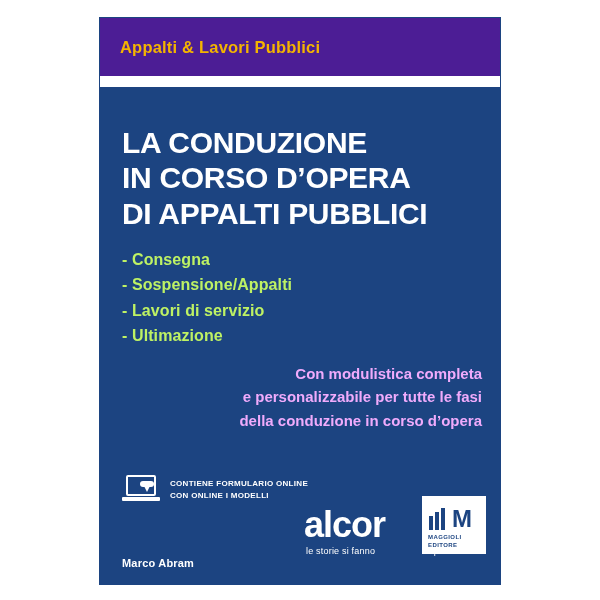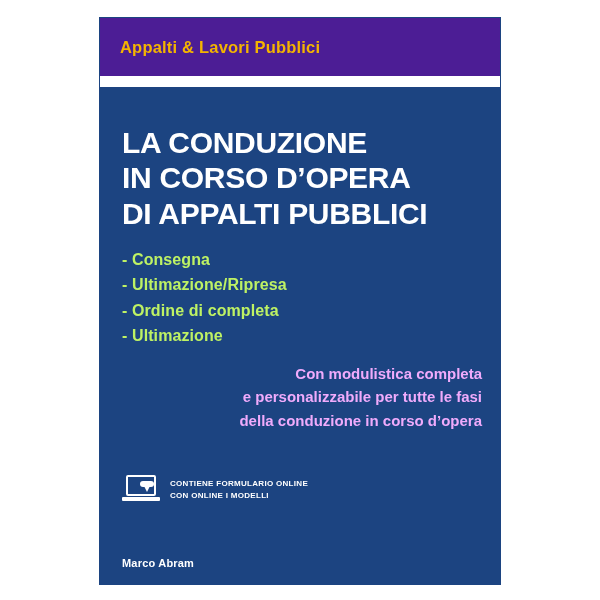--- a/index.html
+++ b/index.html
@@ -273,22 +273,22 @@
     <div class="cover-body">
 
       <div class="title-block">
         <div class="title-line">LA CONDUZIONE</div>
         <div class="title-line">IN CORSO D’OPERA</div>
         <div class="title-line">DI APPALTI PUBBLICI</div>
       </div>
 
       <div class="bullets">
         <div class="bullet-line">- Consegna</div>
-        <div class="bullet-line">- Ultimazione/Ripresa</div>
-        <div class="bullet-line">- Ordine di completa</div>
+        <div class="bullet-line">- Sospensione/Appalti</div>
+        <div class="bullet-line">- Lavori di servizio</div>
         <div class="bullet-line">- Ultimazione</div>
       </div>
 
       <div class="subtitle">
         <div class="subtitle-line">Con modulistica completa</div>
         <div class="subtitle-line">e personalizzabile per tutte le fasi</div>
         <div class="subtitle-line">della conduzione in corso d’opera</div>
       </div>
 
       <div class="formulario">
@@ -299,16 +299,31 @@
           <div class="laptop-base"></div>
         </div>
         <div class="formulario-text">
           <div class="formulario-line">CONTIENE FORMULARIO ONLINE</div>
           <div class="formulario-line">CON ONLINE I MODELLI</div>
         </div>
       </div>
 
       <div class="author">Marco Abram</div>
 
+      <div class="publisher">
+        <div class="alcor-wordmark">alcor</div>
+        <div class="alcor-tag">le storie si fanno</div>
+        <div class="alcor-spazio">spazio</div>
+        <div class="maggioli-logo">
+          <div class="mag-bars">
+            <div class="mag-bar mag-b1"></div>
+            <div class="mag-bar mag-b2"></div>
+            <div class="mag-bar mag-b3"></div>
+          </div>
+          <div class="mag-m">M</div>
+          <div class="mag-name">MAGGIOLI
+EDITORE</div>
+        </div>
+      </div>
 
     </div>
   </div>
 </div>
 
 </body></html>

